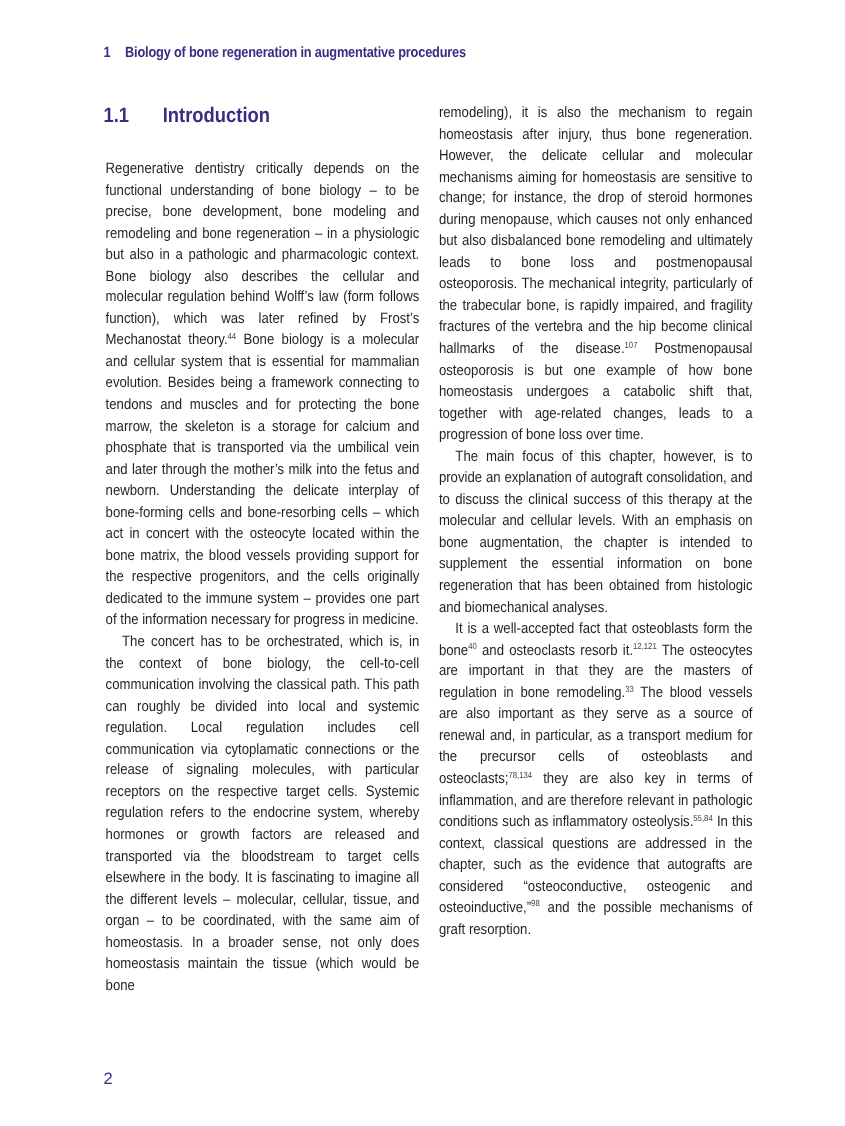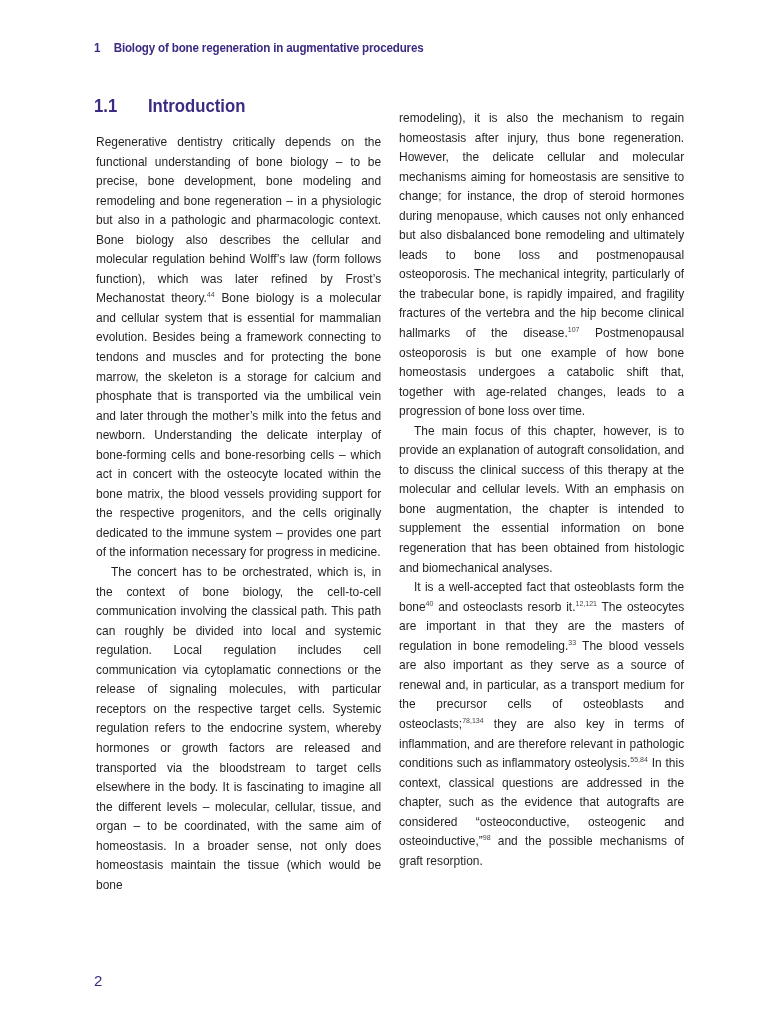--- a/index.html
+++ b/index.html
@@ -5,22 +5,22 @@
   html, body { margin: 0; padding: 0; background: #ffffff; }
   body { width: 768px; height: 1024px; position: relative; overflow: hidden;
          font-family: "Liberation Sans Narrow", "Liberation Sans", sans-serif; color: #231f20; }
   .running-head { position: absolute; left: 94px; top: 40px; font-size: 13.5px; font-weight: bold;
                   color: #3d2a82; letter-spacing: -0.2px; transform: scaleX(0.86); transform-origin: left top; white-space: nowrap; }
   .running-head .num { margin-right: 12px; }
   .section-title { position: absolute; left: 94px; top: 95px; font-size: 19px; font-weight: bold; color: #3d2a82;
                    transform: scaleX(0.88); transform-origin: left top; white-space: nowrap; }
   .section-title .num { display: inline-block; width: 56px; }
   .col { position: absolute; width: 285px; font-size: 13.6px; line-height: 19.55px; text-align: justify; }
-  .col-left { left: 96px; top: 132px; }
-  .col-right { left: 399px; top: 108px; }
+  .col-left { left: 96px; top: 143px; }
+  .col-right { left: 399px; top: 92px; }
   .col p { margin: 0; }
   .col p.indent { text-indent: 17px; }
   .inner { transform: scaleX(0.88); transform-origin: left top; width: 324px; }
   sup { font-size: 8px; line-height: 0; vertical-align: 5px; color: #444; }
   .page-number { position: absolute; left: 94px; top: 972px; font-size: 15px; color: #3d2a82; }
 </style>
 </head>
 <body>
 
 <div class="running-head">

